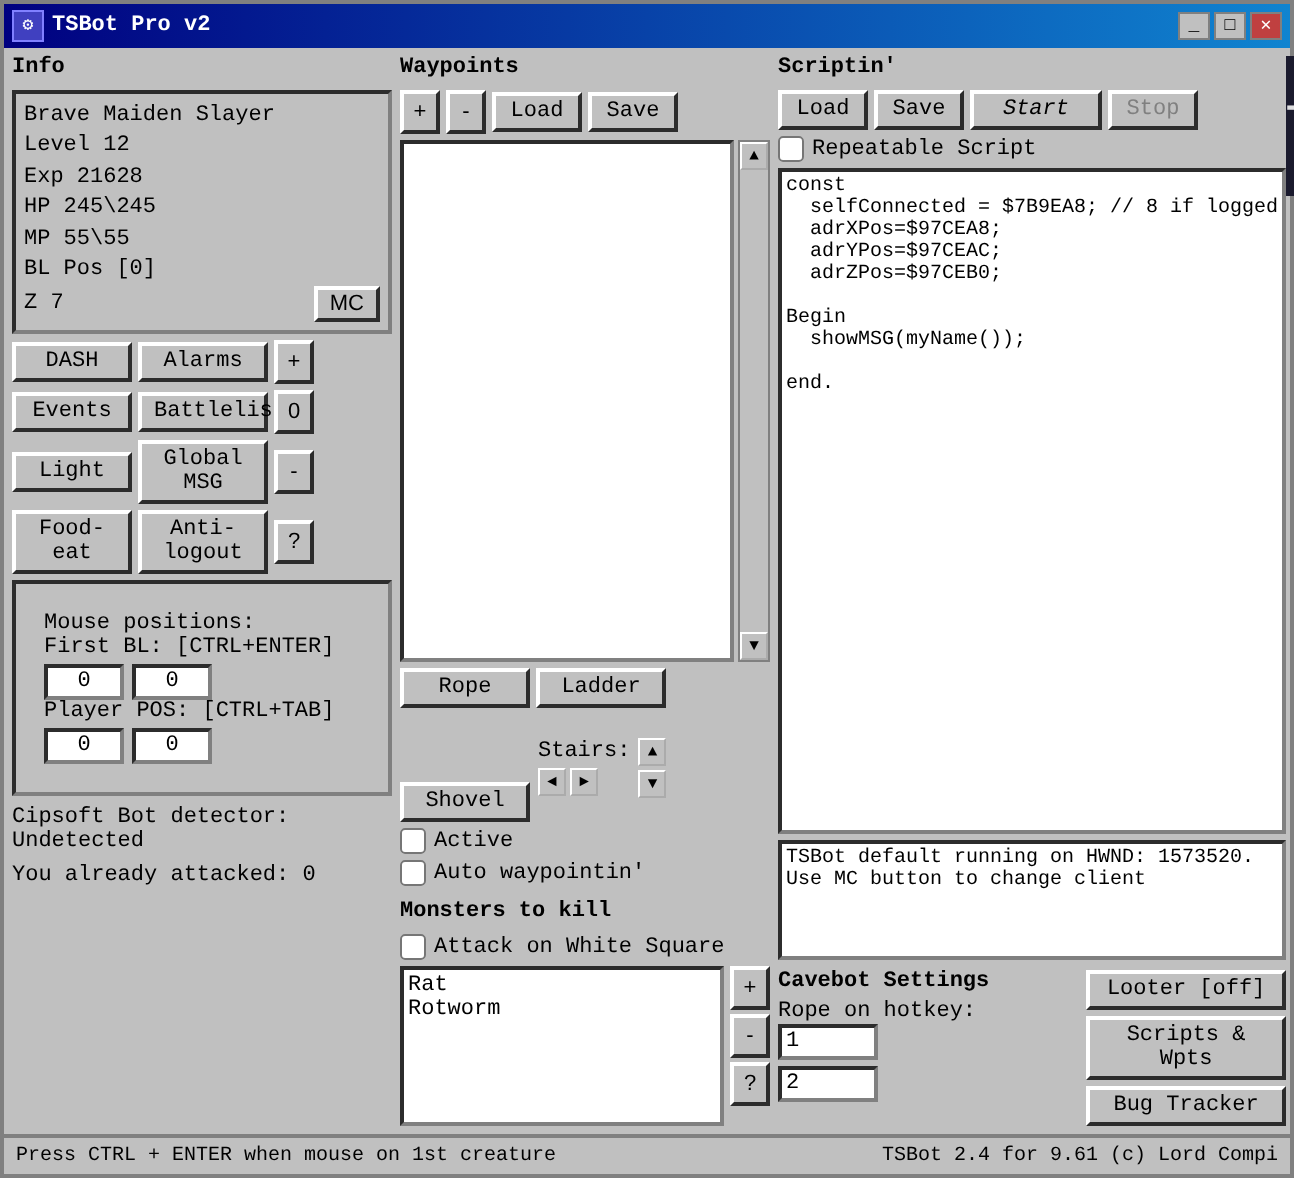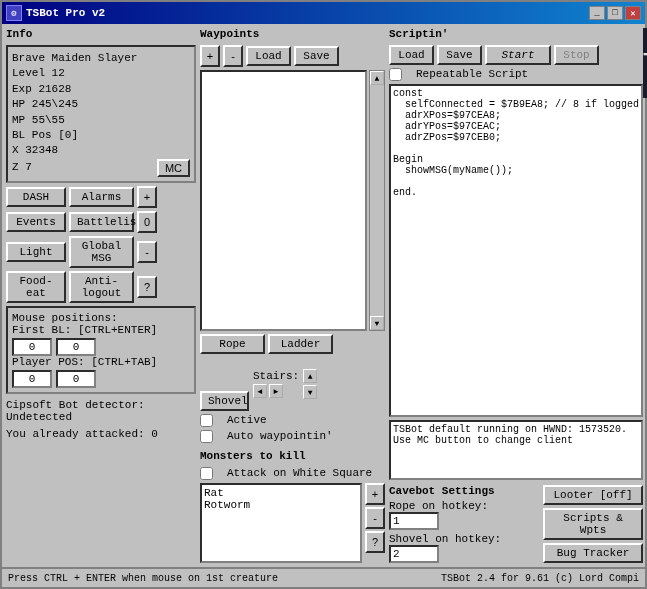--- a/index.html
+++ b/index.html
@@ -131,21 +131,21 @@
       border: 2px outset #ffffff;
       border-right-color: #808080;
       border-bottom-color: #808080;
       padding: 1px 6px;
       font-size: 11px;
       cursor: pointer;
     }
     .mouse-positions {
       border: 2px inset #808080;
       background: #c0c0c0;
-      padding: 4px;
+      padding: 14px;
       font-size: 11px;
     }
     .coord-row {
       display: flex;
       gap: 4px;
       margin-top: 2px;
     }
     .coord-input {
       width: 40px;
       background: white;
@@ -168,21 +168,22 @@
       flex-shrink: 0;
     }
     .waypoint-area {
       background: white;
       border: 2px inset #808080;
       flex: 1;
       min-height: 140px;
     }
     .checkbox-label {
       display: flex;
-      gap: 14px;
+      align-items: center;
+      gap: 4px;
       font-size: 11px;
     }
     .checkbox-label input[type="checkbox"] {
       margin: 0;
     }
     
     .panel-scriptin {
       flex: 1;
       display: flex;
       flex-direction: column;
@@ -319,21 +320,20 @@
 
       <div class="panel-info">
         <div class="section-label">Info</div>
         <div class="info-box">
           <div>Brave Maiden Slayer</div>
           <div>Level 12</div>
           <div>Exp 21628</div>
           <div>HP 245\245</div>
           <div>MP 55\55</div>
           <div>BL Pos [0]</div>
-          <div>X 32348</div>
           <div style="display:flex; justify-content: space-between; align-items: center;">
             <span>Z 7</span>
             <button class="mc-btn">MC</button>
           </div>
         </div>
 
         <div class="btn-row">
           <button class="btn" style="width:60px;">DASH</button>
           <button class="btn" style="width:65px;">Alarms</button>
           <button class="btn-small">+</button>
@@ -389,21 +389,21 @@
             <div style="flex:1;"></div>
             <div class="vscroll-btn">▼</div>
           </div>
         </div>
 
         <div class="btn-row">
           <button class="btn" style="width:65px;">Rope</button>
           <button class="btn" style="width:65px;text-align:center;">Ladder</button>
         </div>
         <div style="display:flex; gap:4px; align-items:center;">
-          <button class="btn" style="width:49px;margin-top:34px;">Shovel</button>
+          <button class="btn" style="width:65px;margin-top:34px;">Shovel</button>
           <div style="display:flex; flex-direction:column; gap:2px;">
             <span>Stairs:</span>
             <div style="display:flex; gap:2px;">
               <div class="hscroll-btn">◄</div>
               <div class="hscroll-btn">►</div>
             </div>
           </div>
           <div style="display:flex; flex-direction:column; gap:2px;">
             <div class="vscroll-btn">▲</div>
             <div class="vscroll-btn">▼</div>
@@ -470,21 +470,20 @@
         </div>
 
         <div style="display:flex; gap:4px; align-items:flex-start; margin-top:2px;">
           <div style="flex:1;">
             <div class="section-label">Cavebot Settings</div>
             <div style="margin-top:3px;">
               <div>Rope on hotkey:</div>
               <input class="hotkey-input" type="text" value="1" style="">
             </div>
             <div style="margin-top:3px;">
-              <div>Shovel on hotkey:</div>
               <input class="hotkey-input" type="text" value="2" style="">
             </div>
           </div>
           <div style="display:flex; flex-direction:column; gap:3px;">
             <button class="btn" style="width:100px;">Looter [off]</button>
             <button class="btn" style="width:100px;">Scripts &amp; Wpts</button>
             <button class="btn" style="width:100px;">Bug Tracker</button>
           </div>
         </div>
       </div>

